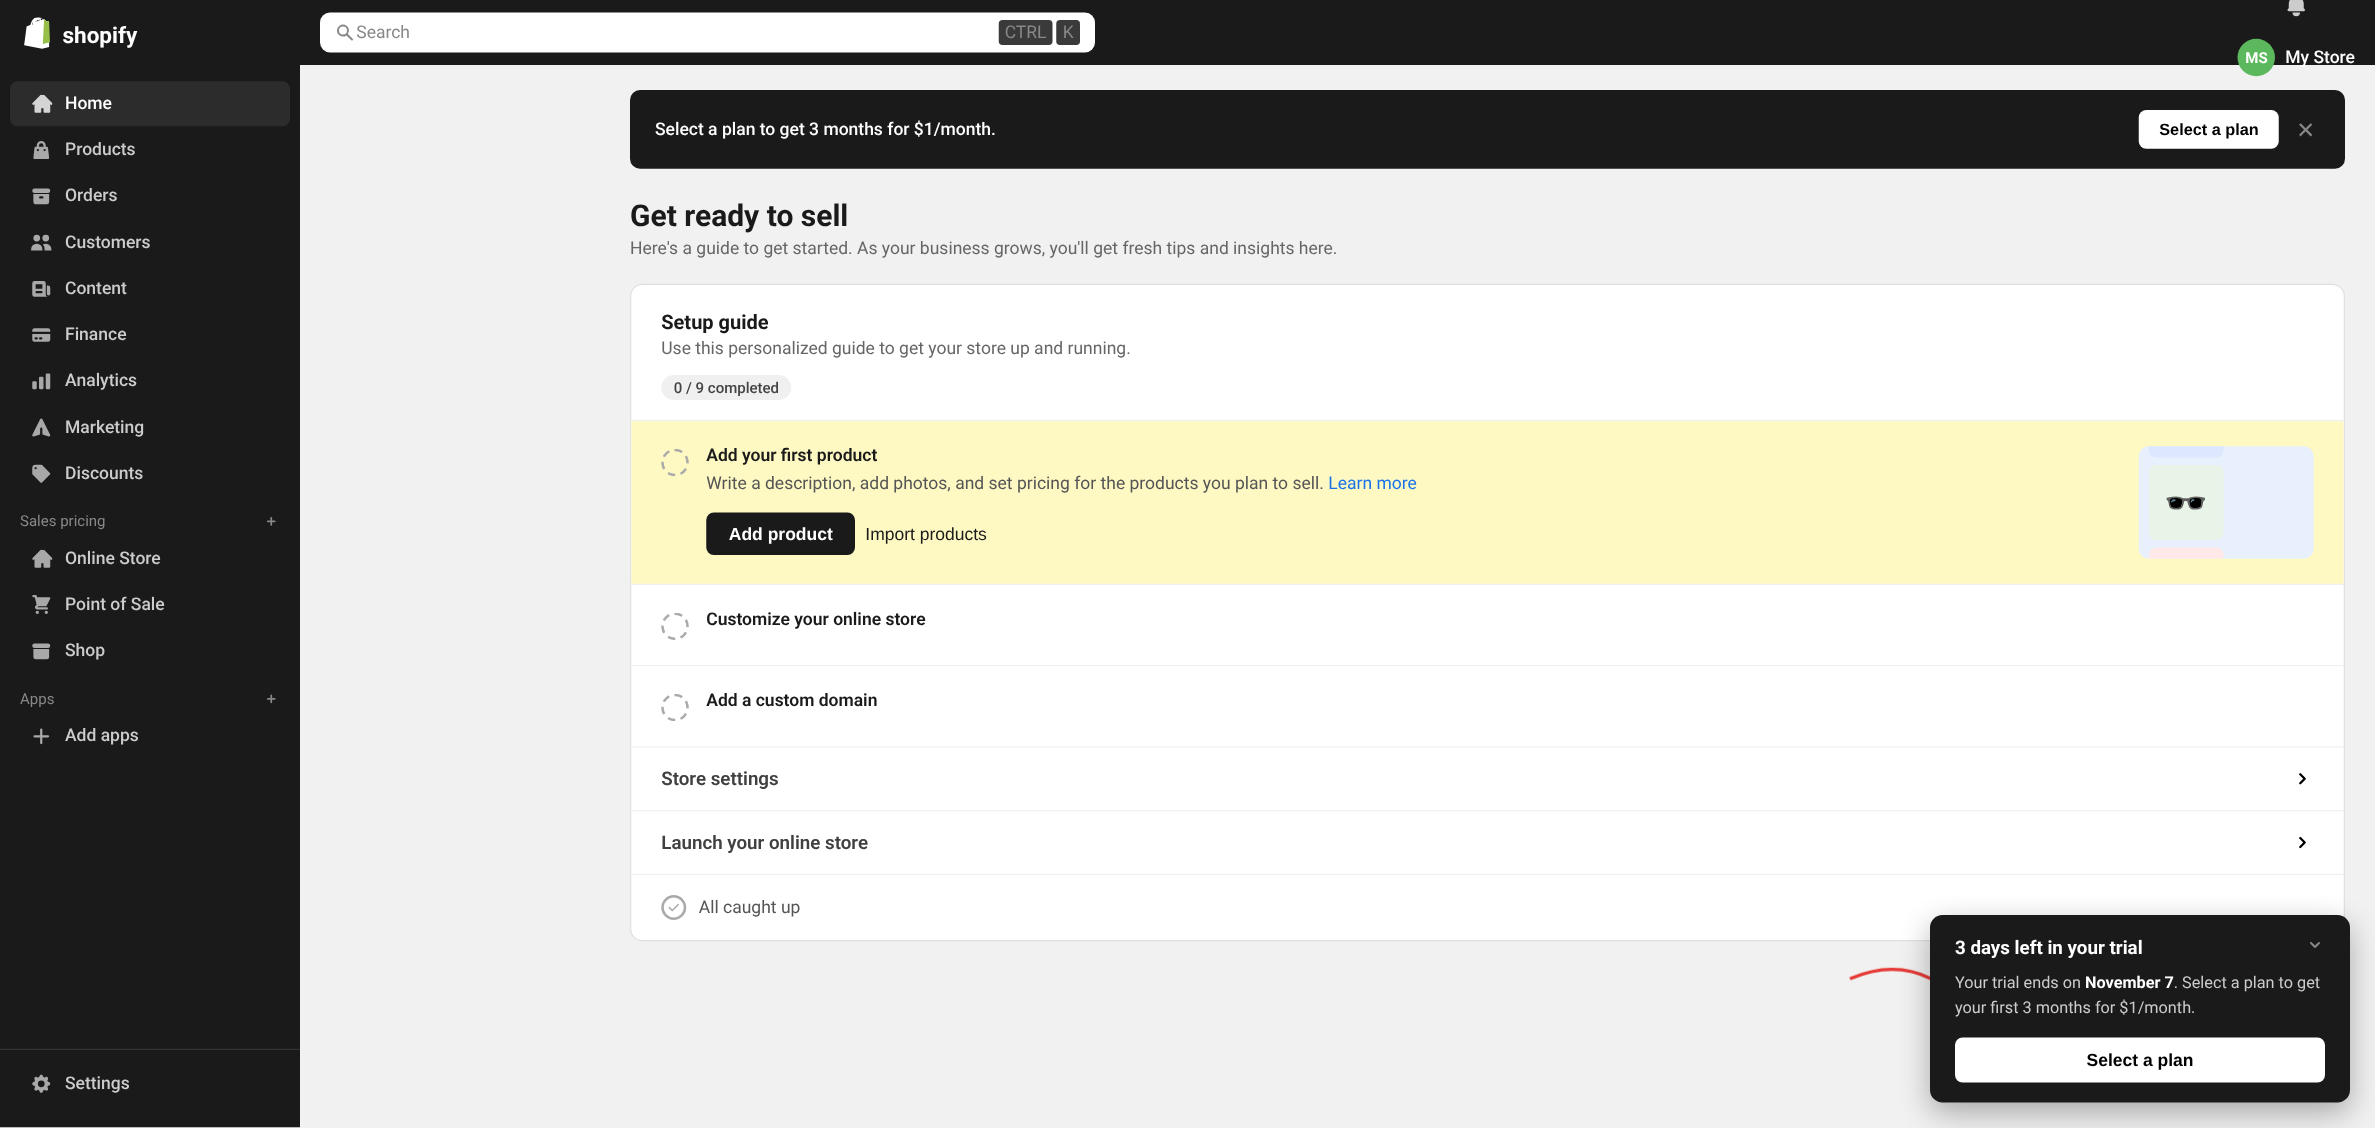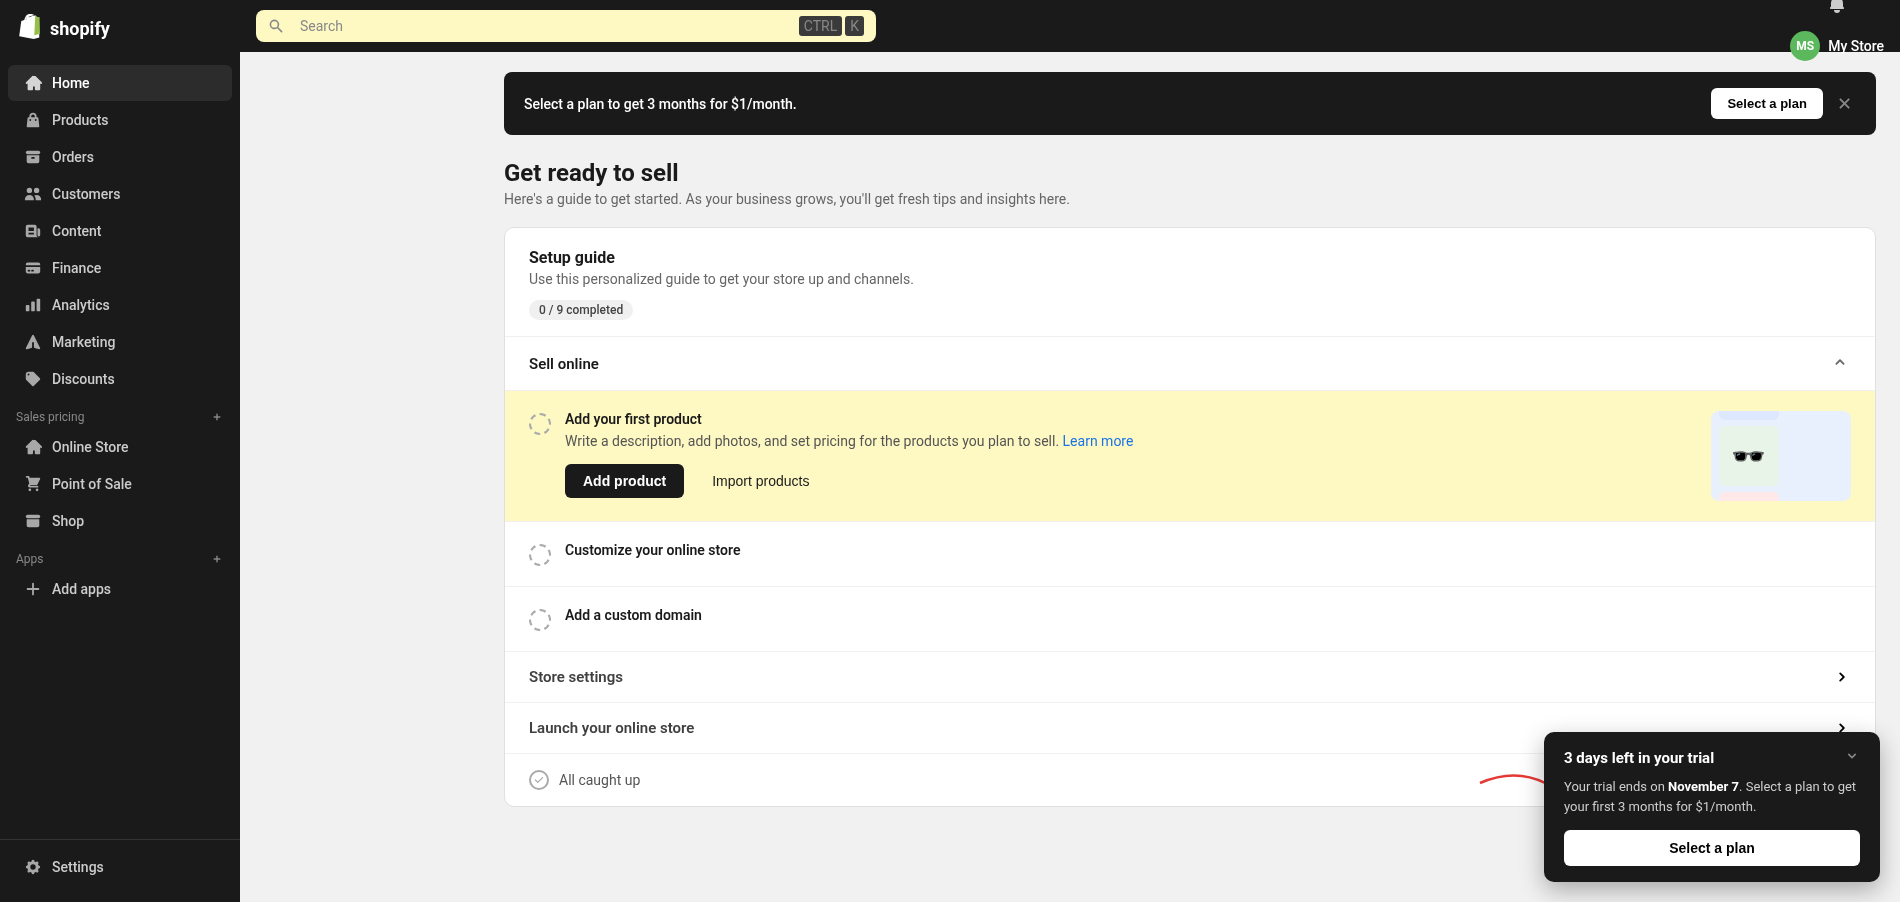--- a/index.html
+++ b/index.html
@@ -74,24 +74,24 @@
       background: #1a1a1a;
       display: flex;
       align-items: center;
       justify-content: space-between;
       padding: 0 16px;
       z-index: 100;
     }
     .search-bar {
       display: flex;
       align-items: center;
-      background: #fef9c3;
+      background: #ffffff;
       border-radius: 8px;
       padding: 6px 12px;
-      gap: 16px;
+      gap: 1px;
       flex: 1;
       max-width: 620px;
       cursor: text;
     }
     .search-bar svg { width: 16px; height: 16px; color: #888; }
     .search-bar span { color: #888; font-size: 14px; flex: 1; }
     .search-shortcut {
       display: flex;
       gap: 3px;
       align-items: center;
@@ -269,21 +269,21 @@
     }
     .task-content { flex: 1; }
     .task-title {
       font-size: 14px;
       font-weight: 600;
       color: #1a1a1a;
       margin-bottom: 4px;
     }
     .task-desc { font-size: 14px; color: #555; margin-bottom: 12px; line-height: 1.5; }
     .task-link { color: #1a73e8; text-decoration: none; }
-    .task-actions { display: flex; align-items: flex-start; gap: 28px; }
+    .task-actions { display: flex; align-items: flex-start; gap: 8px; }
     .btn-primary {
       background: #1a1a1a;
       color: #fff;
       border: none;
       border-radius: 6px;
       padding: 9px 18px;
       font-size: 14px;
       font-weight: 600;
       cursor: pointer;
     }
@@ -582,32 +582,24 @@
       <button class="close-btn">✕</button>
     </div>
   </div>
 
   <h1 class="page-title">Get ready to sell</h1>
   <p class="page-subtitle">Here's a guide to get started. As your business grows, you'll get fresh tips and insights here.</p>
 
   <div class="card">
     <div class="card-header">
       <div class="card-header-title">Setup guide</div>
-      <div class="card-header-desc">Use this personalized guide to get your store up and channels.</div>
+      <div class="card-header-desc">Use this personalized guide to get your store up and running.</div>
       <span class="progress-badge">0 / 9 completed</span>
     </div>
 
-    <div class="section-header">
-      <span class="section-header-title">Sell online</span>
-      <button class="chevron-btn">
-        <svg viewBox="0 0 20 20" fill="currentColor">
-          <path fill-rule="evenodd" d="M14.707 12.707a1 1 0 01-1.414 0L10 9.414l-3.293 3.293a1 1 0 01-1.414-1.414l4-4a1 1 0 011.414 0l4 4a1 1 0 010 1.414z" clip-rule="evenodd"></path>
-        </svg>
-      </button>
-    </div>
 
     <div class="task-item expanded">
       <div class="task-circle"></div>
       <div class="task-content">
         <div class="task-title">Add your first product</div>
         <p class="task-desc">
           Write a description, add photos, and set pricing for the products you plan to sell. <a class="task-link">Learn more</a>
         </p>
         <div class="task-actions">
           <button class="btn-primary">Add product</button>

